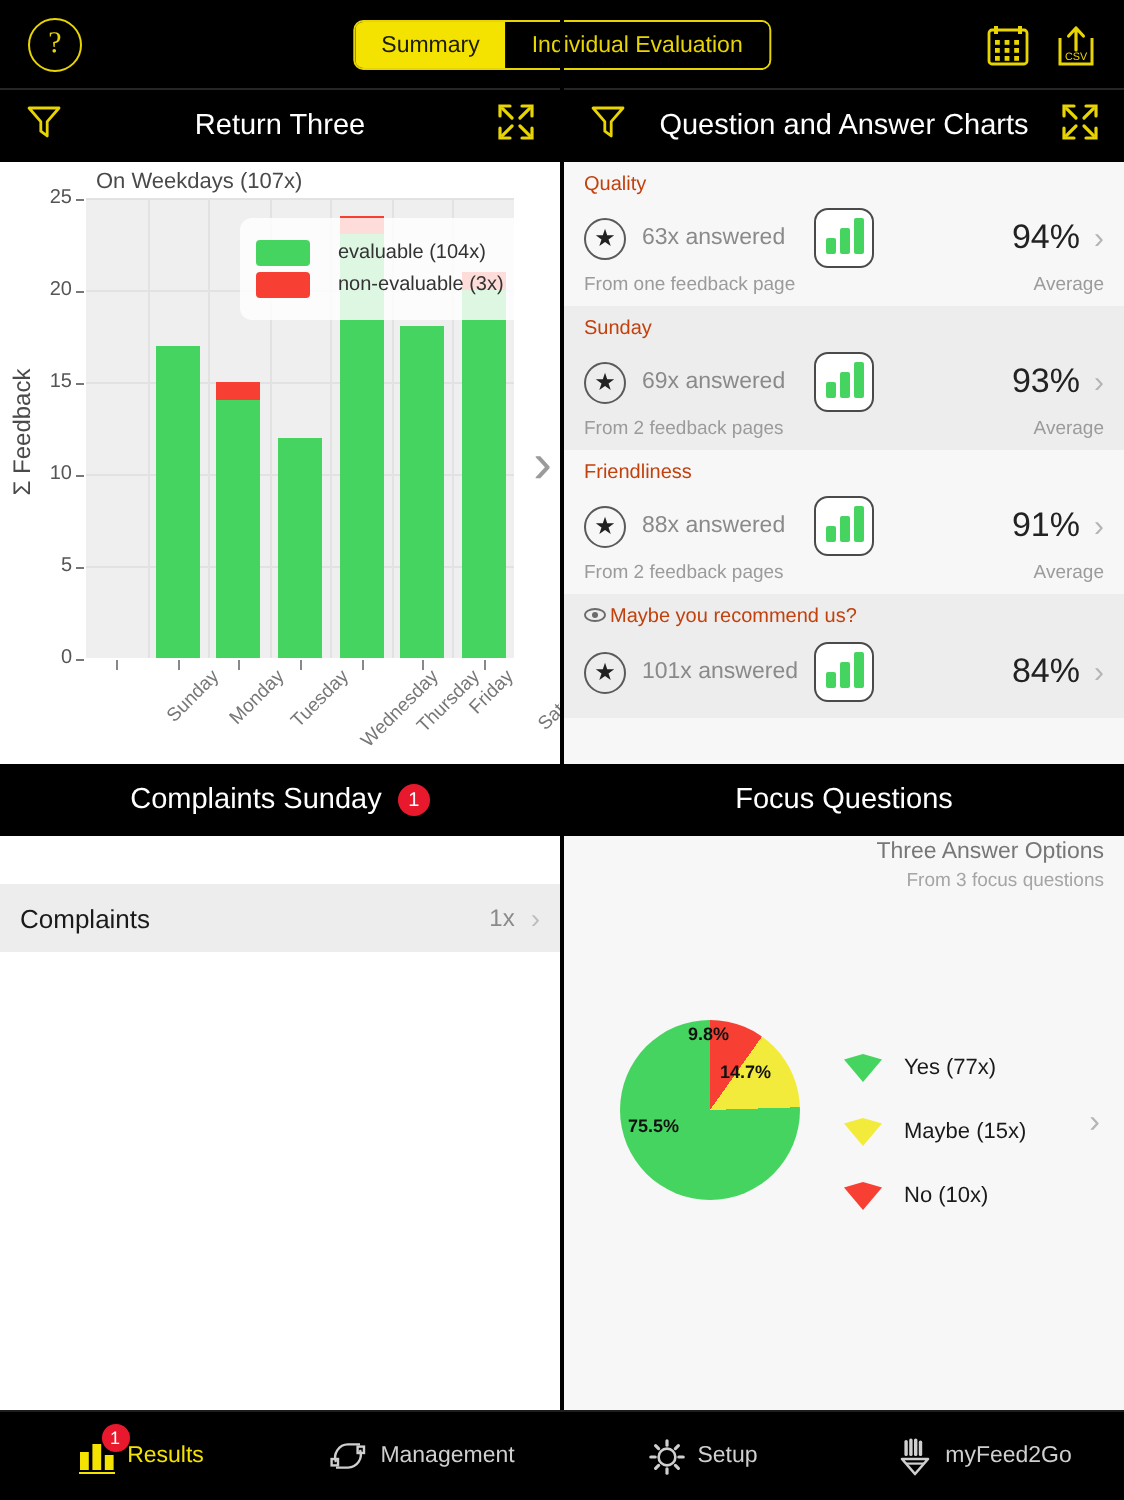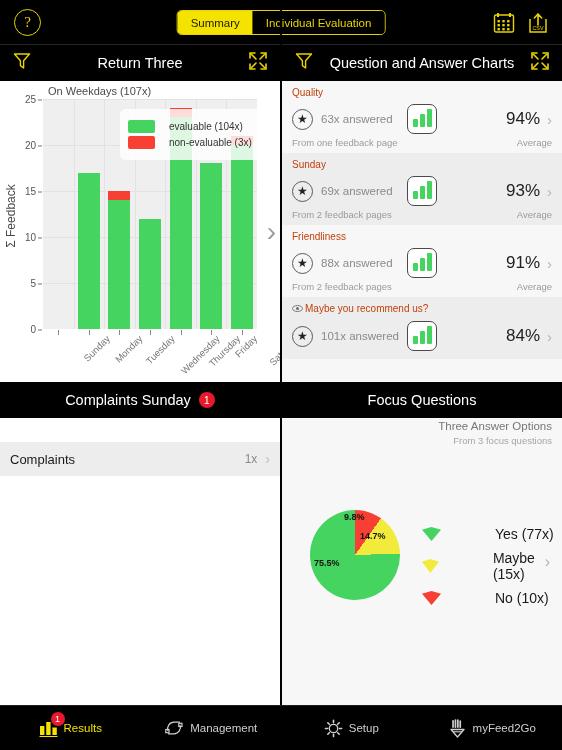--- a/index.html
+++ b/index.html
@@ -182,21 +182,21 @@
   }
   .pielab {
     position: absolute; font-size: 9px; color: #111; font-weight: bold;
   }
   .pielegend { position: absolute; left: 140px; top: 100px; }
   .pl-row { display: flex; align-items: center; height: 32px; }
   .pl-sw {
     width: 19px; height: 14px; margin-right: 11px;
     clip-path: polygon(0% 20%, 50% 0%, 100% 20%, 50% 100%);
   }
-  .pl-txt { font-size: 14px; color: #1a1a1a; margin-left: 43px; }
+  .pl-txt { font-size: 11px; color: #1a1a1a; }
   .pie-chev {
     position: absolute; right: 12px; top: 50%; transform: translateY(-50%);
     color: #b5b5b5; font-size: 16px;
   }
 
   .divider-v {
     position: absolute; left: 280px; top: 0; width: 2px; height: 705px;
     background: #000;
   }
 

